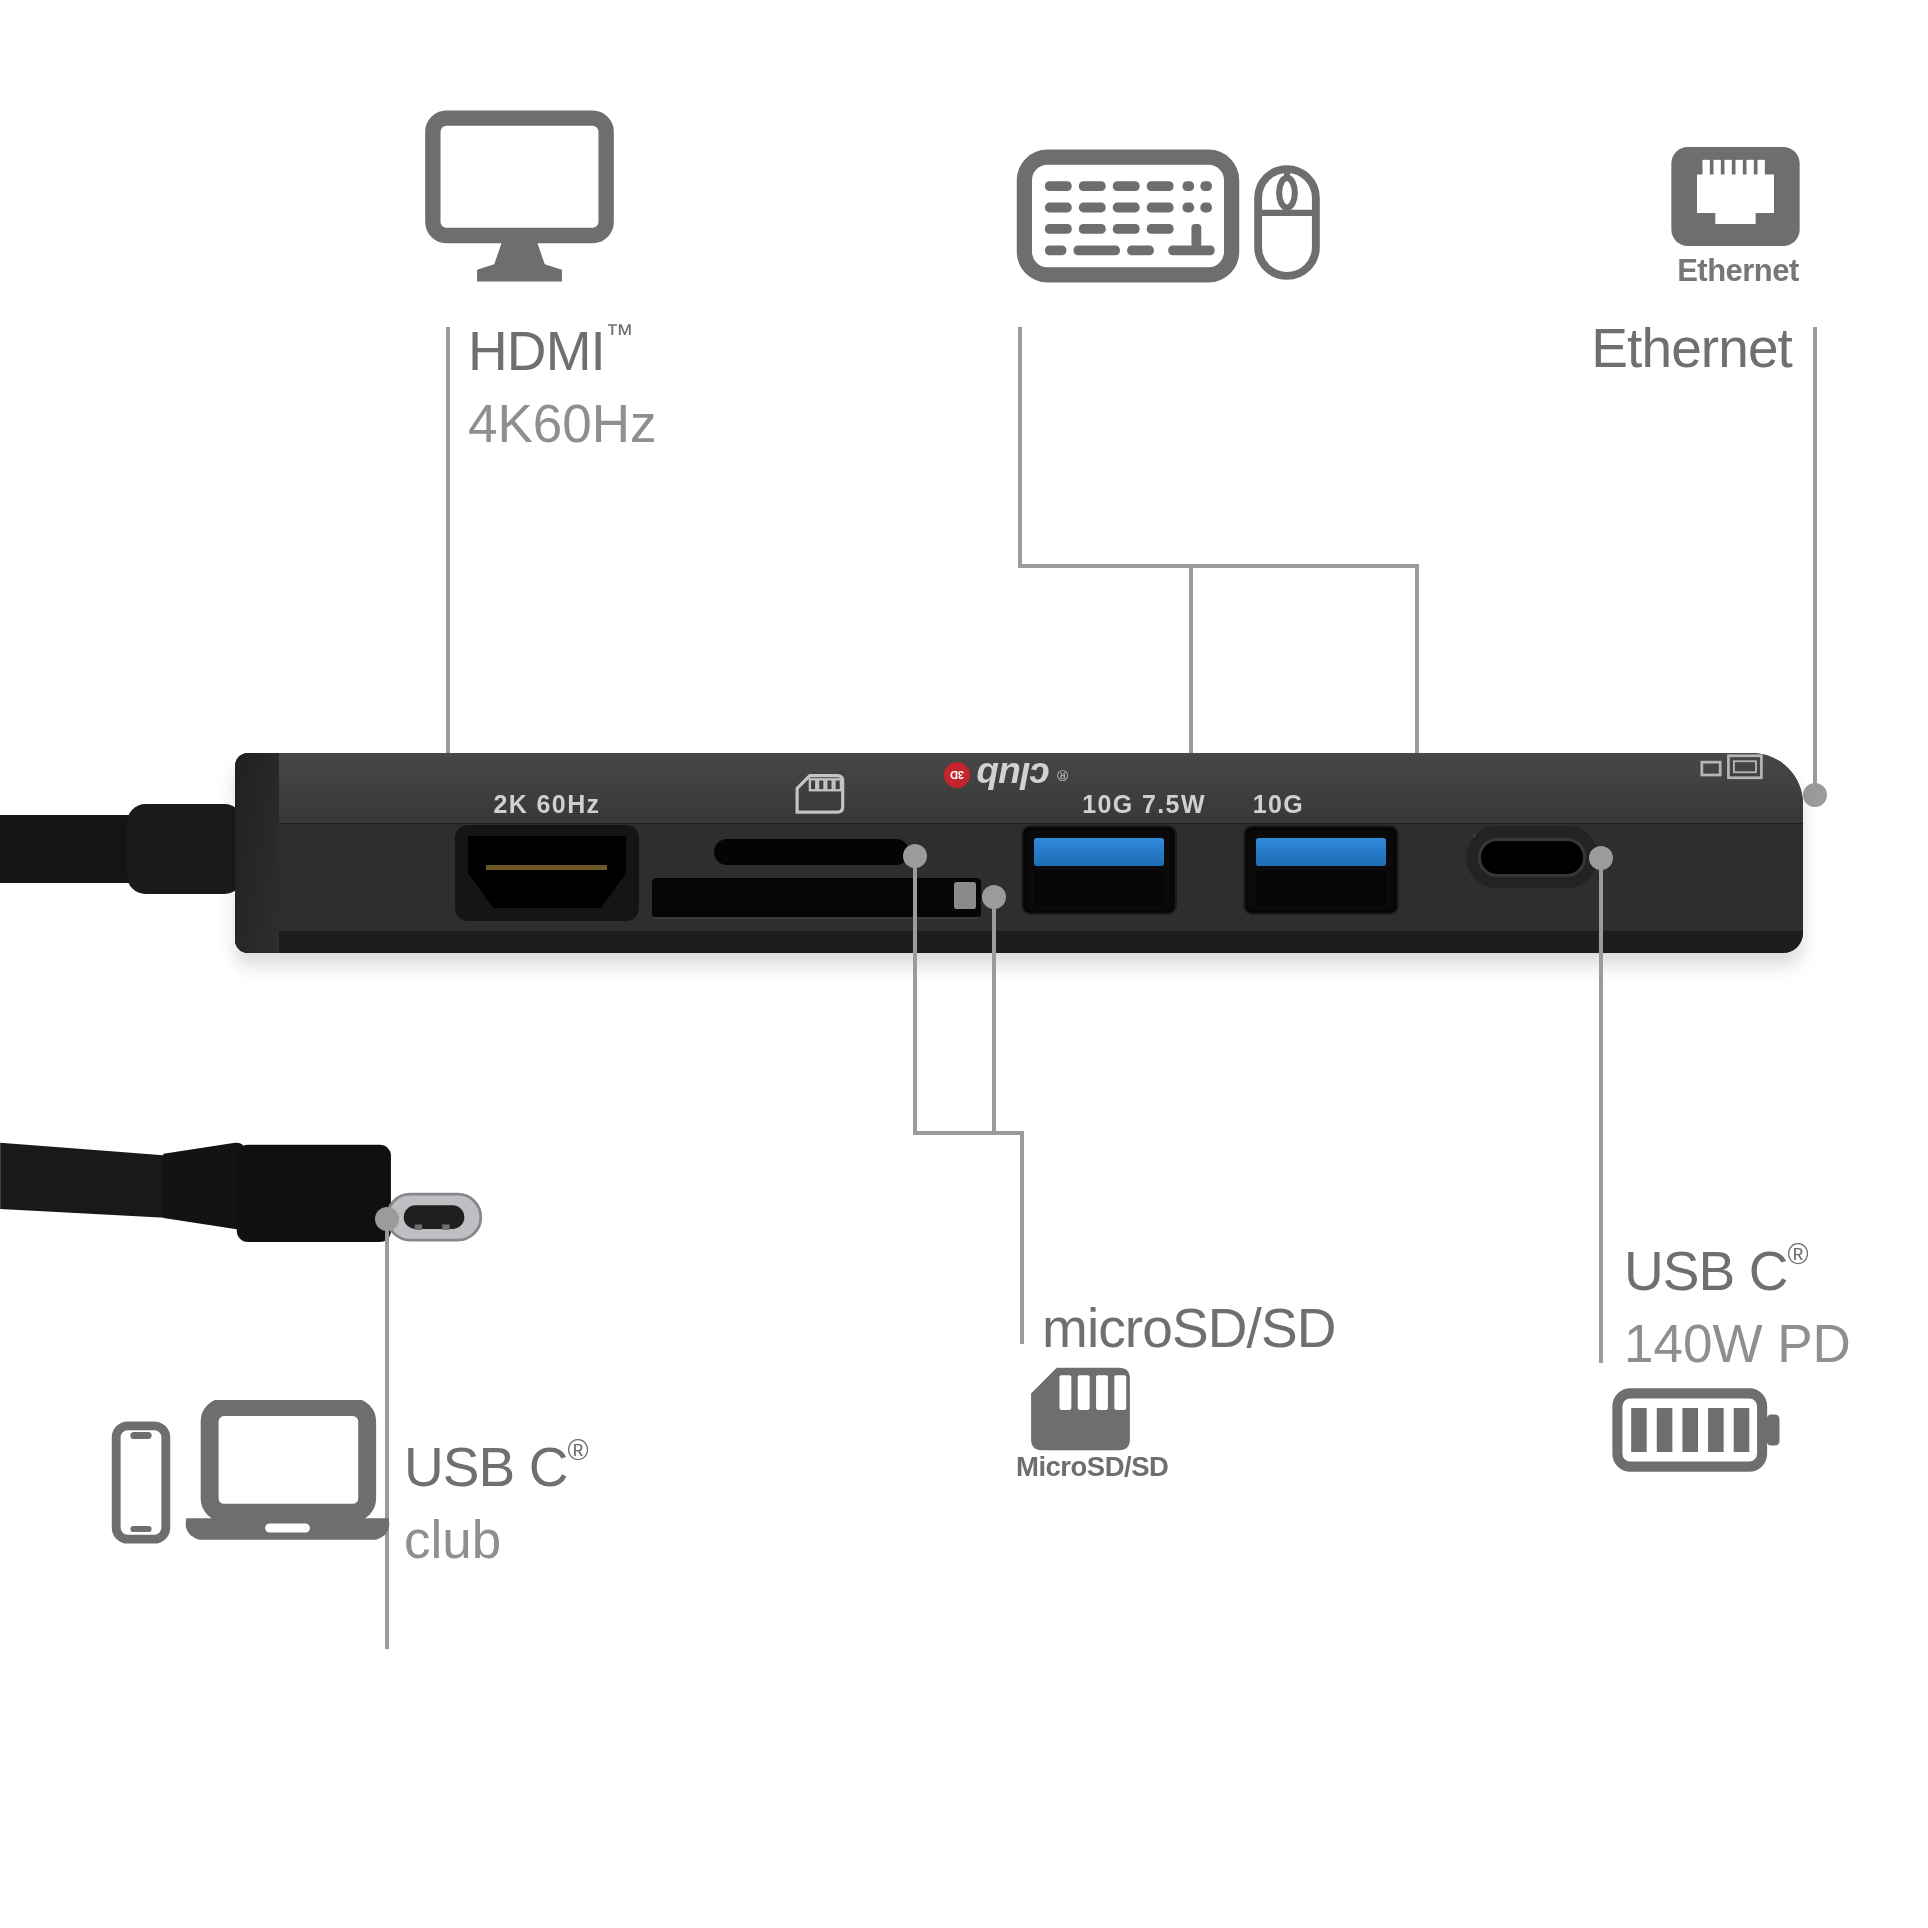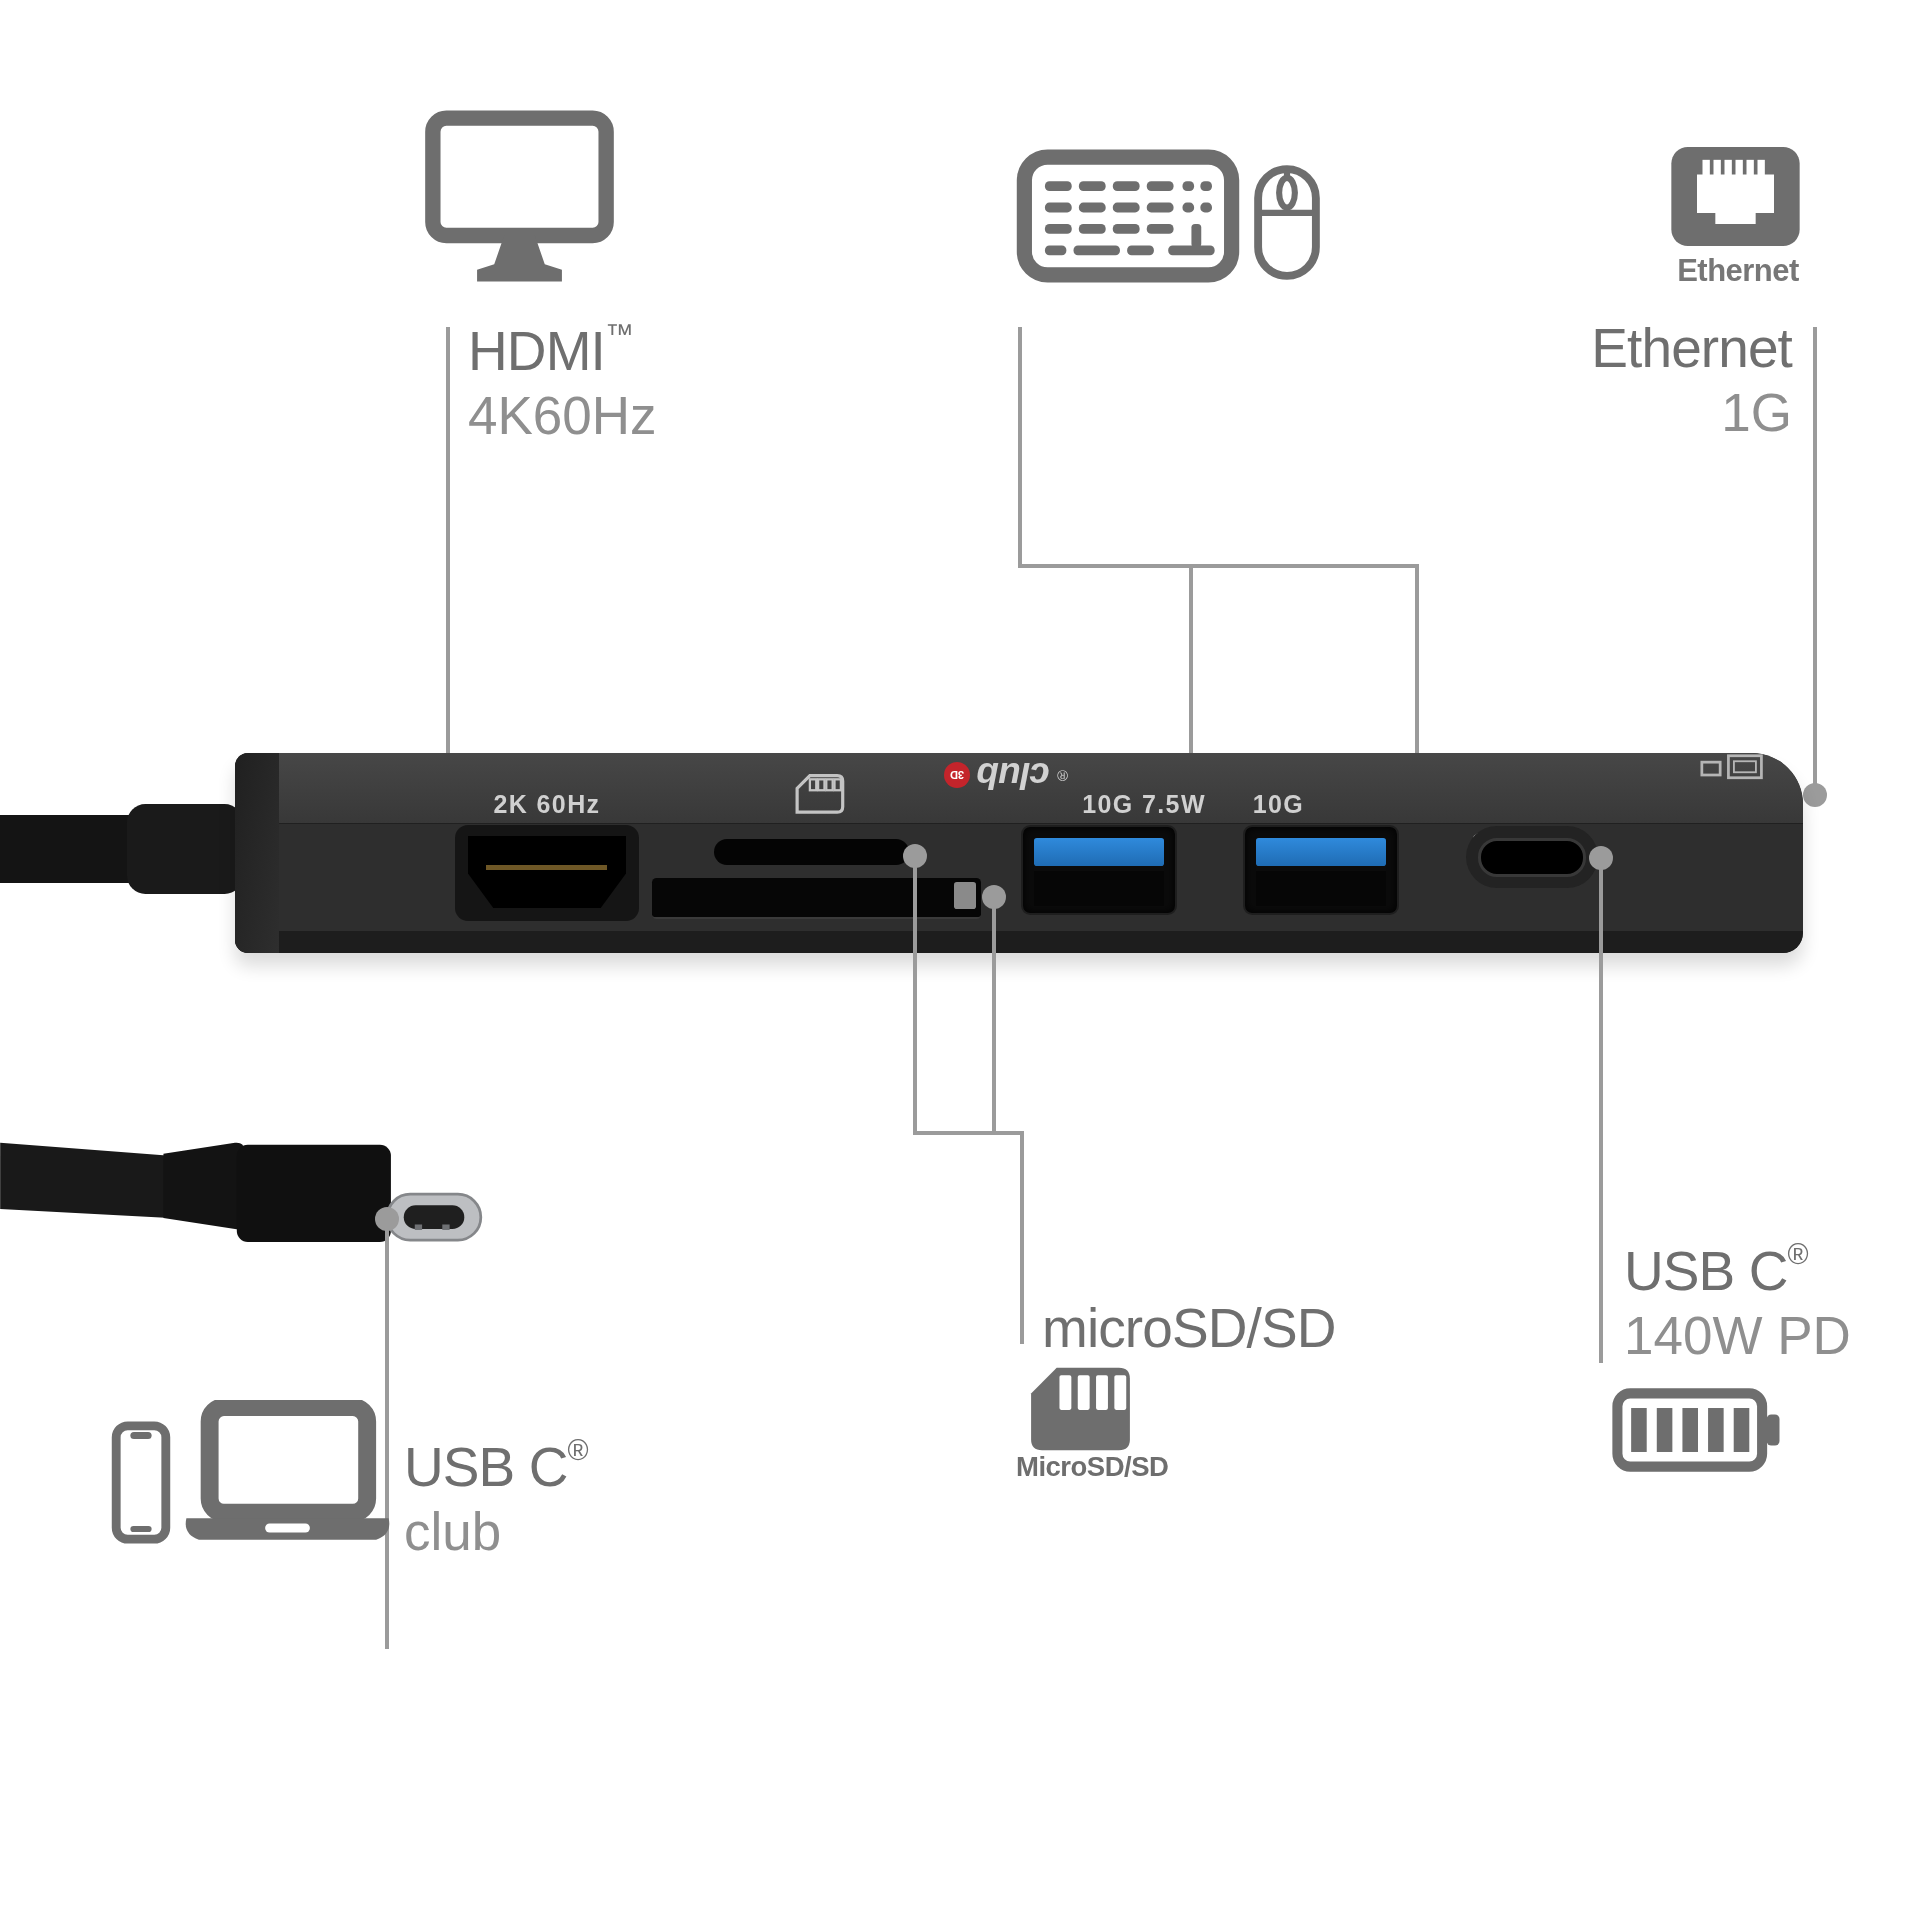--- a/index.html
+++ b/index.html
@@ -5,21 +5,21 @@
   html,body{margin:0;padding:0;background:#fff;}
   #canvas{position:relative;width:1928px;height:1928px;background:#ffffff;overflow:hidden;
           font-family:"Liberation Sans",sans-serif;}
   .abs{position:absolute;}
   
   .line{position:absolute;background:#9b9b9b;}
   .dot{position:absolute;width:24px;height:24px;border-radius:50%;background:#9b9b9b;}
   
   .co-title{font-weight:normal;font-size:55px;color:#6f6f6f;letter-spacing:-0.9px;line-height:1.04;white-space:nowrap;}
   .co-title sup{font-size:52%;vertical-align:26px;letter-spacing:0;}
-  .co-sub{font-weight:normal;font-size:53px;color:#8f8f8f;line-height:1.04;margin-top:8px;white-space:nowrap;}
+  .co-sub{font-weight:normal;font-size:53px;color:#8f8f8f;line-height:1.04;margin-top:16px;white-space:nowrap;}
   .right{text-align:right;}
   .icon-caption{font-weight:bold;font-size:31px;color:#777;text-align:center;letter-spacing:-0.5px;}
   .small-caption{font-weight:bold;font-size:27.5px;color:#6e6e6e;text-align:center;letter-spacing:-0.5px;}
   
   #hub-body{position:absolute;left:235px;top:753px;width:1568px;height:200px;background:#2e2e2e;
             border-radius:13px 51px 20px 13px;box-shadow:0 13px 18.4px rgba(0,0,0,0.14);overflow:hidden;}
   #hub-top{position:absolute;left:0;top:0;right:0;height:70px;background:linear-gradient(180deg,#474747,#383838);
            border-bottom:1.8px solid #202020;border-radius:13px 51px 0 0;}
   #hub-bottom{position:absolute;left:0;bottom:0;right:0;height:22px;background:#1d1d1d;border-radius:0 0 20px 13px;}
   #hub-leftcap{position:absolute;left:0;top:0;width:44px;height:100%;background:linear-gradient(100deg,#202020,#2e2e2e);}
@@ -101,21 +101,20 @@
         <rect x="46" y="14" width="8" height="18"></rect>
       <rect x="58" y="14" width="8" height="18"></rect>
         <rect x="70" y="14" width="8" height="18"></rect>
       <rect x="82" y="14" width="8" height="18"></rect>
         <rect x="94" y="14" width="8" height="18"></rect>
     </g>
   </svg>
   <div class="abs icon-caption" style="left:1646px;top:253px;width:184px">Ethernet</div>
   <div class="abs right" style="left:1425px;top:320px;width:367px">
     <div class="co-title">Ethernet</div>
-    <div class="co-sub">1G</div>
   </div>
   <div class="line" style="left:1813px;top:327px;width:3.7px;height:470px"></div>
   <div class="dot" style="left:1803px;top:783px"></div>
 
   <div id="cable-left"></div>
   <div id="strain-relief"></div>
 
   <div id="hub-body">
     <div id="hub-top"></div>
     <div id="hub-bottom"></div>

